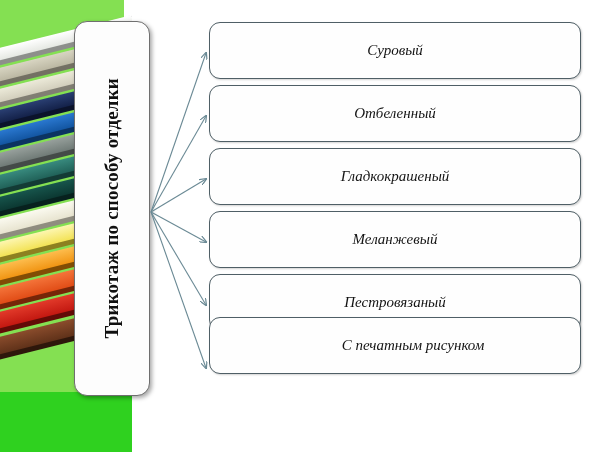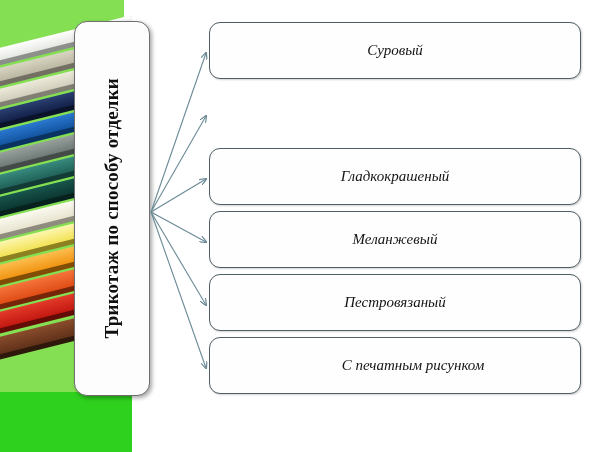--- a/index.html
+++ b/index.html
@@ -202,26 +202,29 @@
       <line x1="151" y1="212" x2="206" y2="179"></line>
       <line x1="151" y1="212" x2="206" y2="242"></line>
       <line x1="151" y1="212" x2="206" y2="305"></line>
       <line x1="151" y1="212" x2="206" y2="368"></line>
     </g>
   </svg>
 
   <div class="item-box" style="top:22px;">
     <span class="item-label">Суровый</span>
   </div>
+  <div class="item-box" style="top:85px;">
+    <span class="item-label">Отбеленный</span>
+  </div>
   <div class="item-box" style="top:148px;">
     <span class="item-label">Гладкокрашеный</span>
   </div>
   <div class="item-box" style="top:274px;">
     <span class="item-label">Пестровязаный</span>
   </div>
   <div class="item-box" style="top:211px;">
     <span class="item-label">Меланжевый</span>
   </div>
-  <div class="item-box" style="top:337px;padding-left:36px;">
+  <div class="item-box" style="top:317px;padding-left:36px;">
     <span class="item-label">С печатным рисунком</span>
   </div>
 
 </div>
 
 </body></html>

